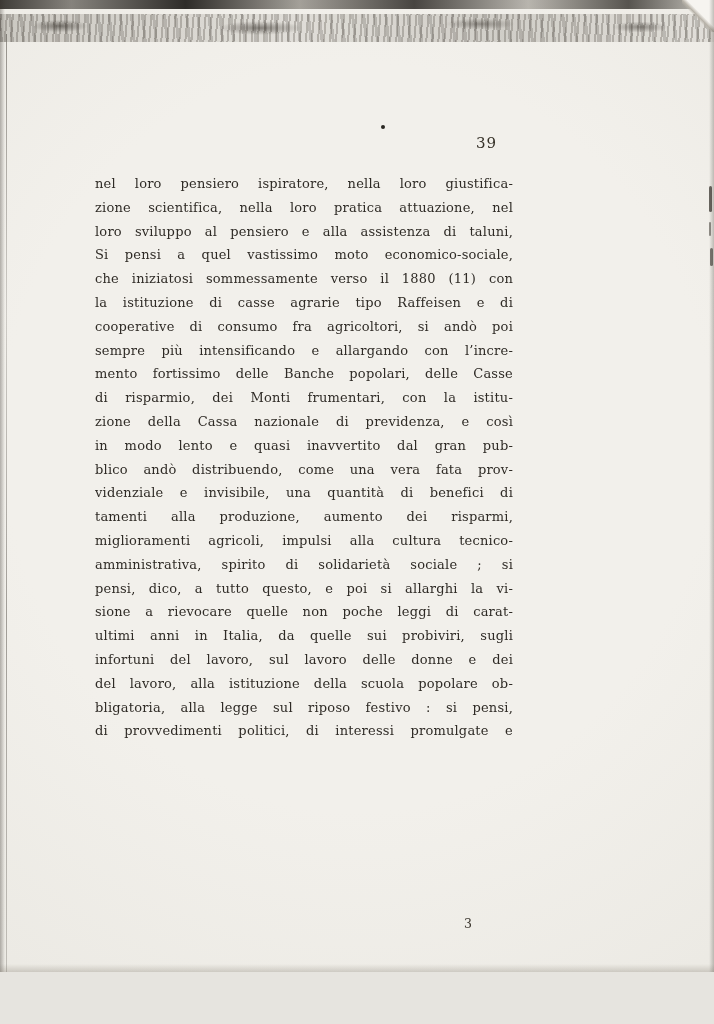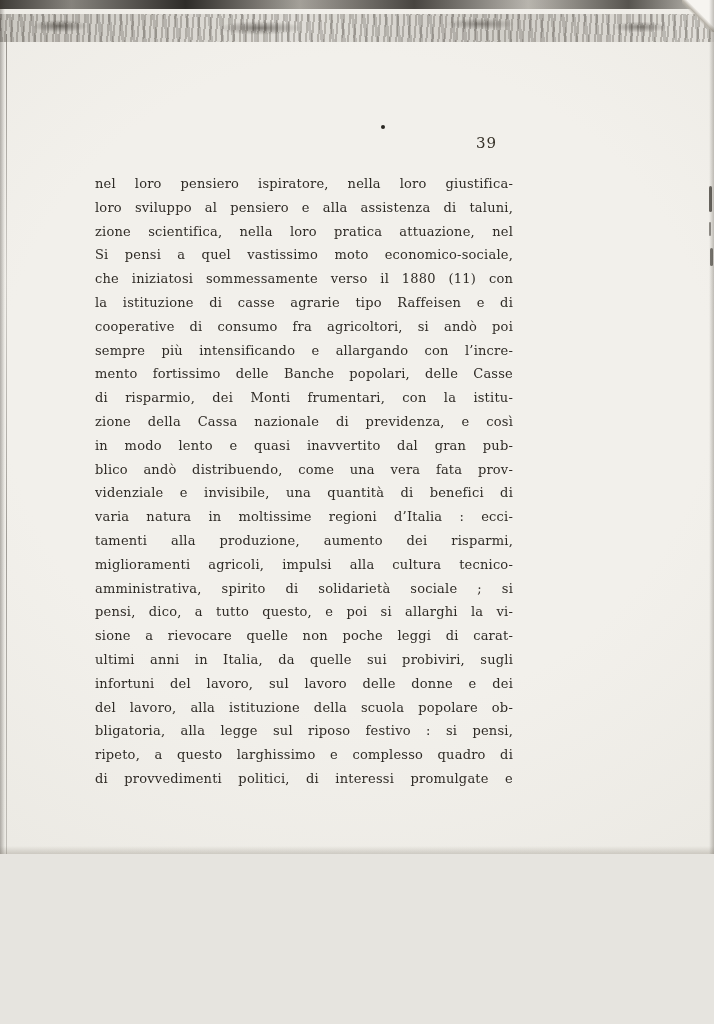--- a/index.html
+++ b/index.html
@@ -3,21 +3,21 @@
 <meta charset="utf-8">
 <style>
   html, body {
     margin: 0;
     padding: 0;
     background: #e6e4df;
   }
   .scan {
     position: relative;
     width: 714px;
-    height: 854px;
+    height: 972px;
     overflow: hidden;
     background:
       radial-gradient(ellipse 90% 70% at 50% 45%, #f2f0eb 55%, #ebe9e3 100%);
     font-family: "DejaVu Serif", "Liberation Serif", serif;
     color: #2f2b26;
   }
 
   
   .top-strip {
     position: absolute; top: 0; left: 0; right: 0; height: 9px;
@@ -104,43 +104,41 @@
   <div class="right-edge"></div>
   <div class="dash dash1"></div>
   <div class="dash dash2"></div>
   <div class="dash dash3"></div>
   <div class="ink-dot"></div>
 
   <div class="page-number">39</div>
 
   <div class="text-block">
       <div class="line">nel loro pensiero ispiratore, nella loro giustifica-</div>
+      <div class="line">zione scientifica, nella loro pratica attuazione, nel</div>
       <div class="line">loro sviluppo al pensiero e alla assistenza di taluni,</div>
-      <div class="line">zione scientifica, nella loro pratica attuazione, nel</div>
       <div class="line">Si pensi a quel vastissimo moto economico-sociale,</div>
       <div class="line">che iniziatosi sommessamente verso il 1880 (11) con</div>
       <div class="line">la istituzione di casse agrarie tipo Raffeisen e di</div>
       <div class="line">cooperative di consumo fra agricoltori, si andò poi</div>
       <div class="line">sempre più intensificando e allargando con l’incre-</div>
       <div class="line">mento fortissimo delle Banche popolari, delle Casse</div>
       <div class="line">di risparmio, dei Monti frumentari, con la istitu-</div>
       <div class="line">zione della Cassa nazionale di previdenza, e così</div>
       <div class="line">in modo lento e quasi inavvertito dal gran pub-</div>
       <div class="line">blico andò distribuendo, come una vera fata prov-</div>
       <div class="line">videnziale e invisibile, una quantità di benefici di</div>
-      <div class="line">varia natura in moltissime regioni d’Italia : ecci-</div>
       <div class="line">tamenti alla produzione, aumento dei risparmi,</div>
       <div class="line">miglioramenti agricoli, impulsi alla cultura tecnico-</div>
       <div class="line">amministrativa, spirito di solidarietà sociale ; si</div>
       <div class="line">pensi, dico, a tutto questo, e poi si allarghi la vi-</div>
       <div class="line">sione a rievocare quelle non poche leggi di carat-</div>
       <div class="line">ultimi anni in Italia, da quelle sui probiviri, sugli</div>
       <div class="line">infortuni del lavoro, sul lavoro delle donne e dei</div>
       <div class="line">del lavoro, alla istituzione della scuola popolare ob-</div>
       <div class="line">bligatoria, alla legge sul riposo festivo : si pensi,</div>
-      <div class="line">ripeto, a questo larghissimo e complesso quadro di</div>
       <div class="line">di provvedimenti politici, di interessi promulgate e</div>
     </div>
 
   <div class="signature">3</div>
 
   <div class="bottom-edge"></div>
 </div>
 
 </body></html>

